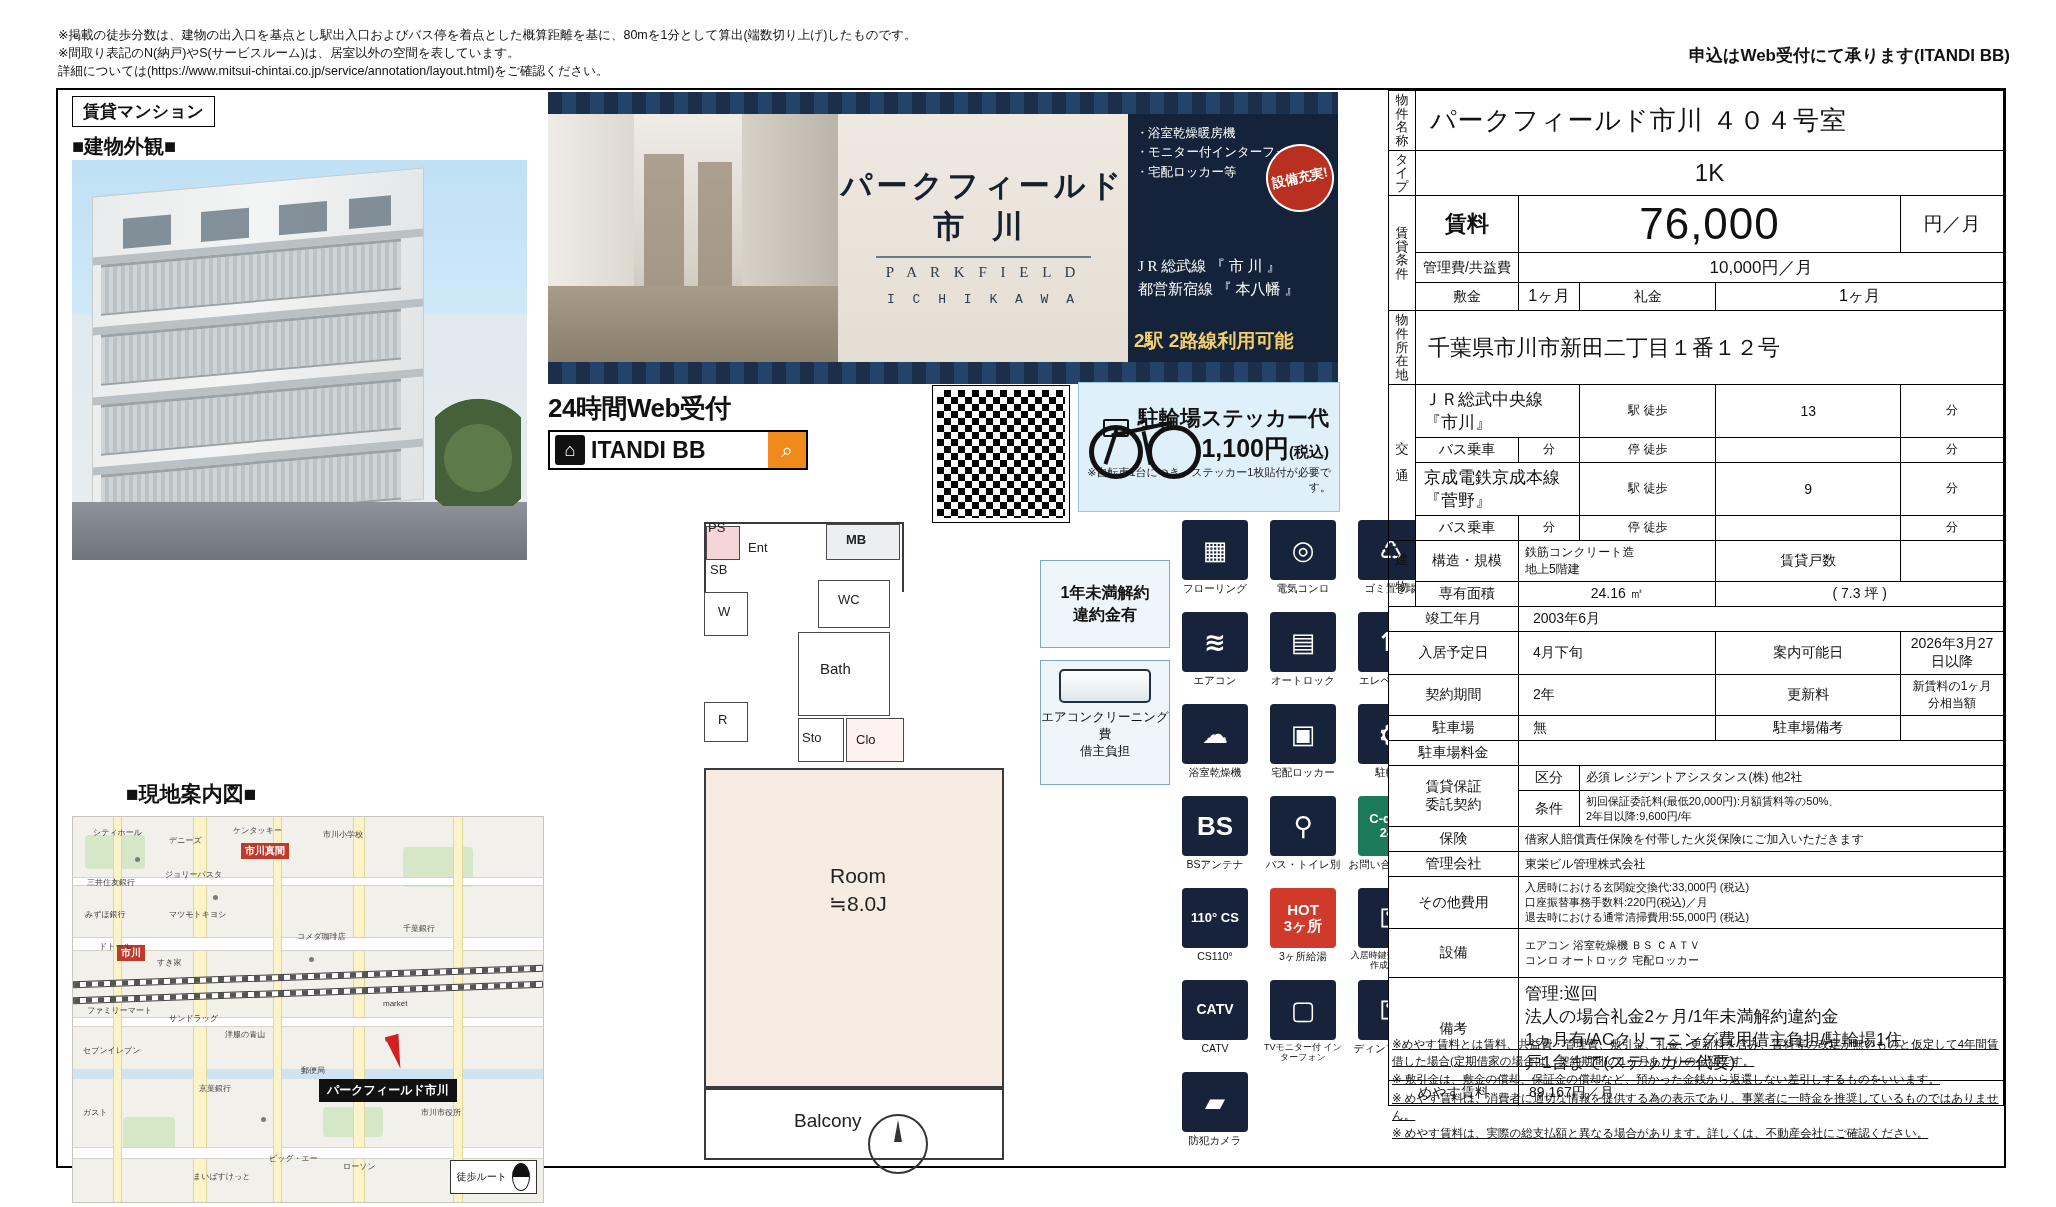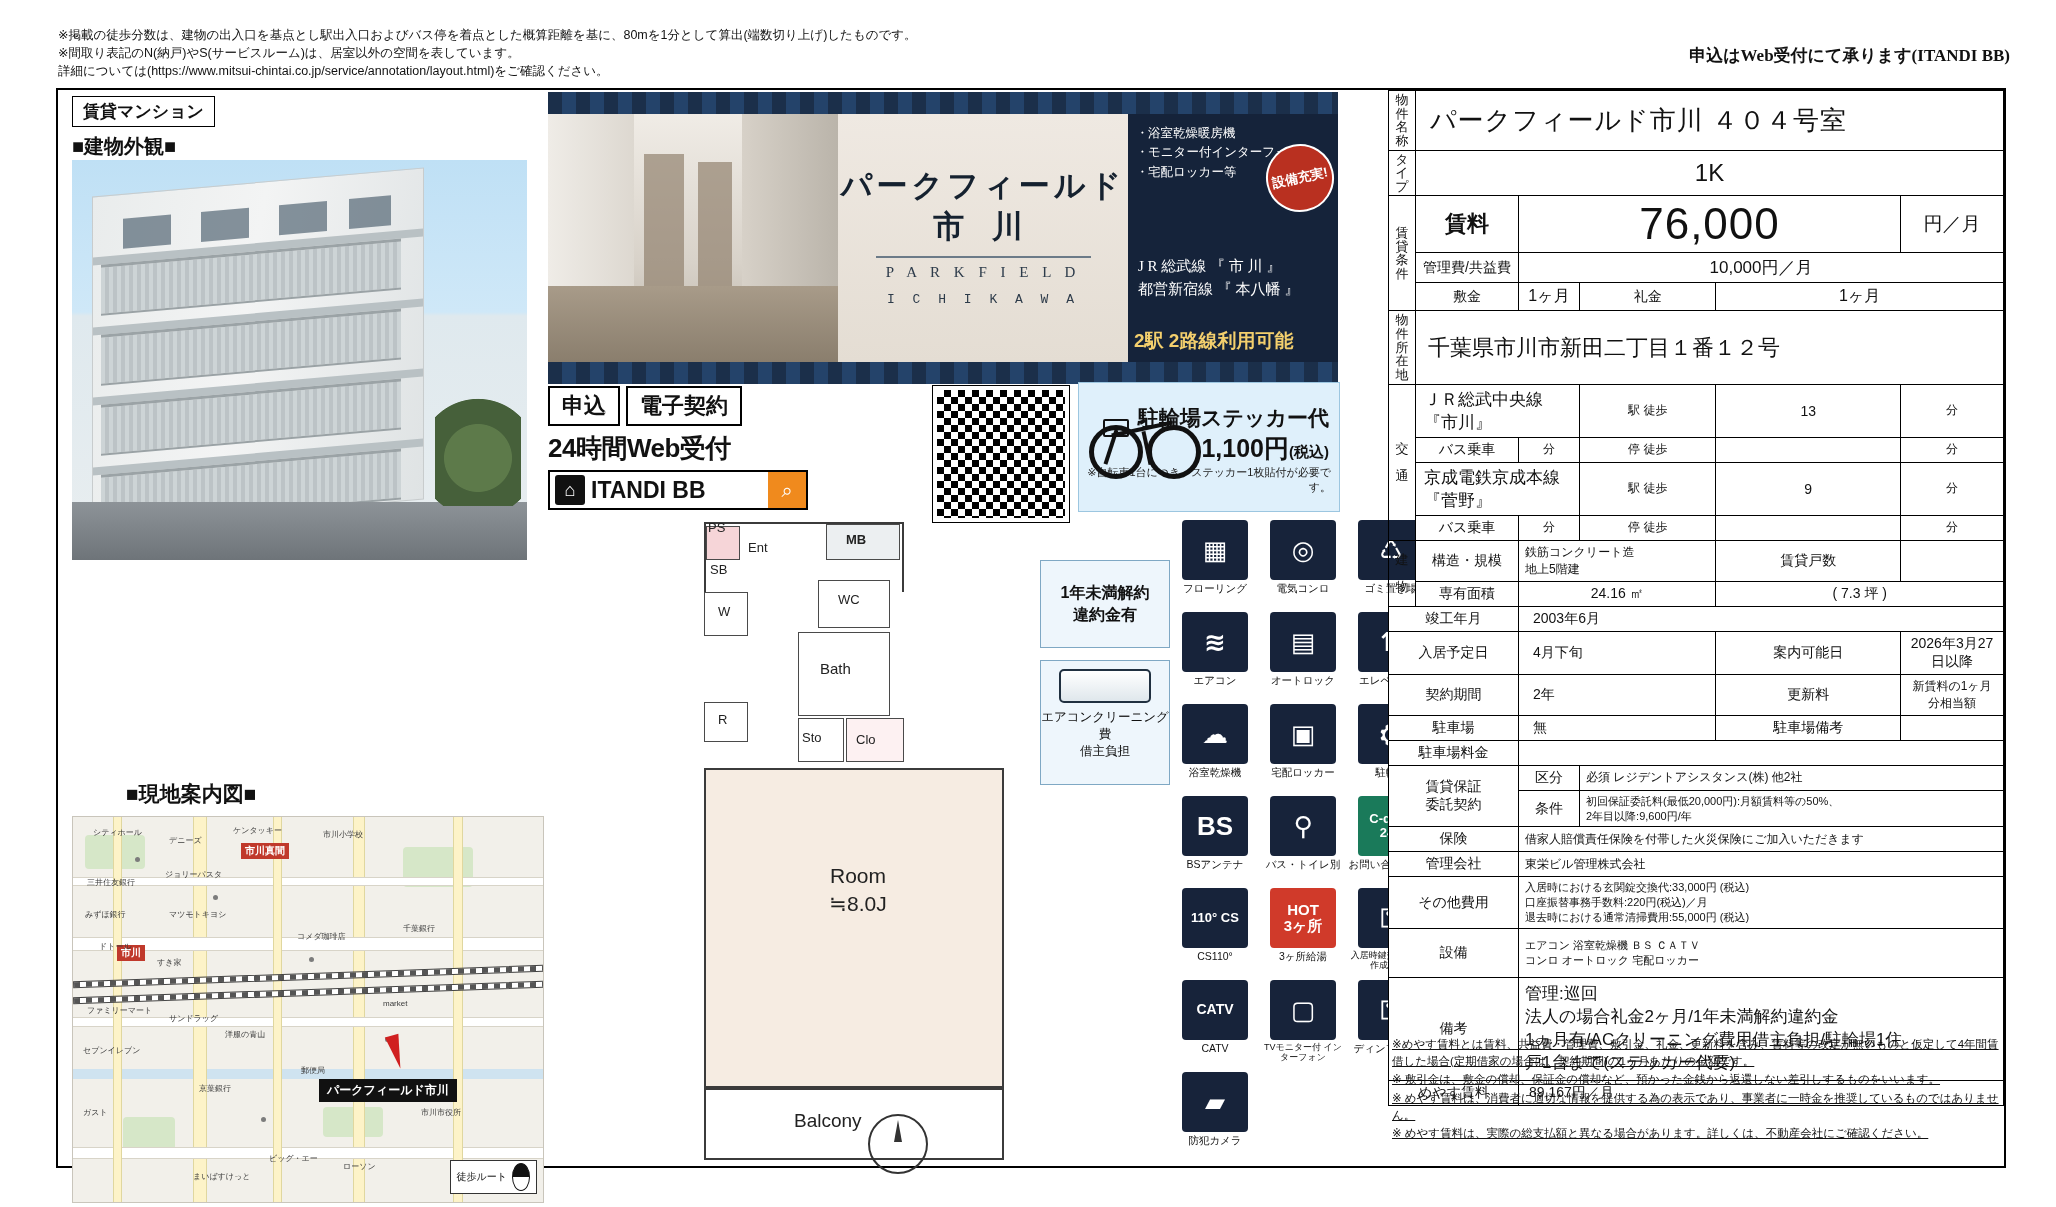--- a/index.html
+++ b/index.html
@@ -32,21 +32,20 @@
     line-height: 1.45;
     color: #111;
   }
   .top-right-note {
     position: absolute;
     right: 46px;
     top: 44px;
     font-size: 17px;
     font-weight: bold;
     color: #111;
-    font-family: Liberation Serif, serif;
   }
 
   
   .frame {
     position: absolute;
     left: 56px;
     top: 88px;
     width: 1950px;
     height: 1080px;
     border: 2px solid #000;
@@ -779,24 +778,20 @@
         <div class="setsubi-stamp">設備充実!</div>
         <div class="station-block">
           <div>J R 総武線 『 市 川 』</div>
           <div>都営新宿線 『 本八幡 』</div>
         </div>
         <div class="two-station">2駅 2路線利用可能</div>
       </div>
     </div>
 
     <div class="web-block">
-      <div class="wb-tabs">
-        <div class="wb-tab">申込</div>
-        <div class="wb-tab">電子契約</div>
-      </div>
       <div class="wb-24">24時間Web受付</div>
       <div class="itandi-bar">
         <div class="itandi-home">⌂</div>
         <div class="itandi-text">ITANDI BB</div>
         <div class="itandi-search">⌕</div>
       </div>
     </div>
 
     <div class="qr"></div>
 

